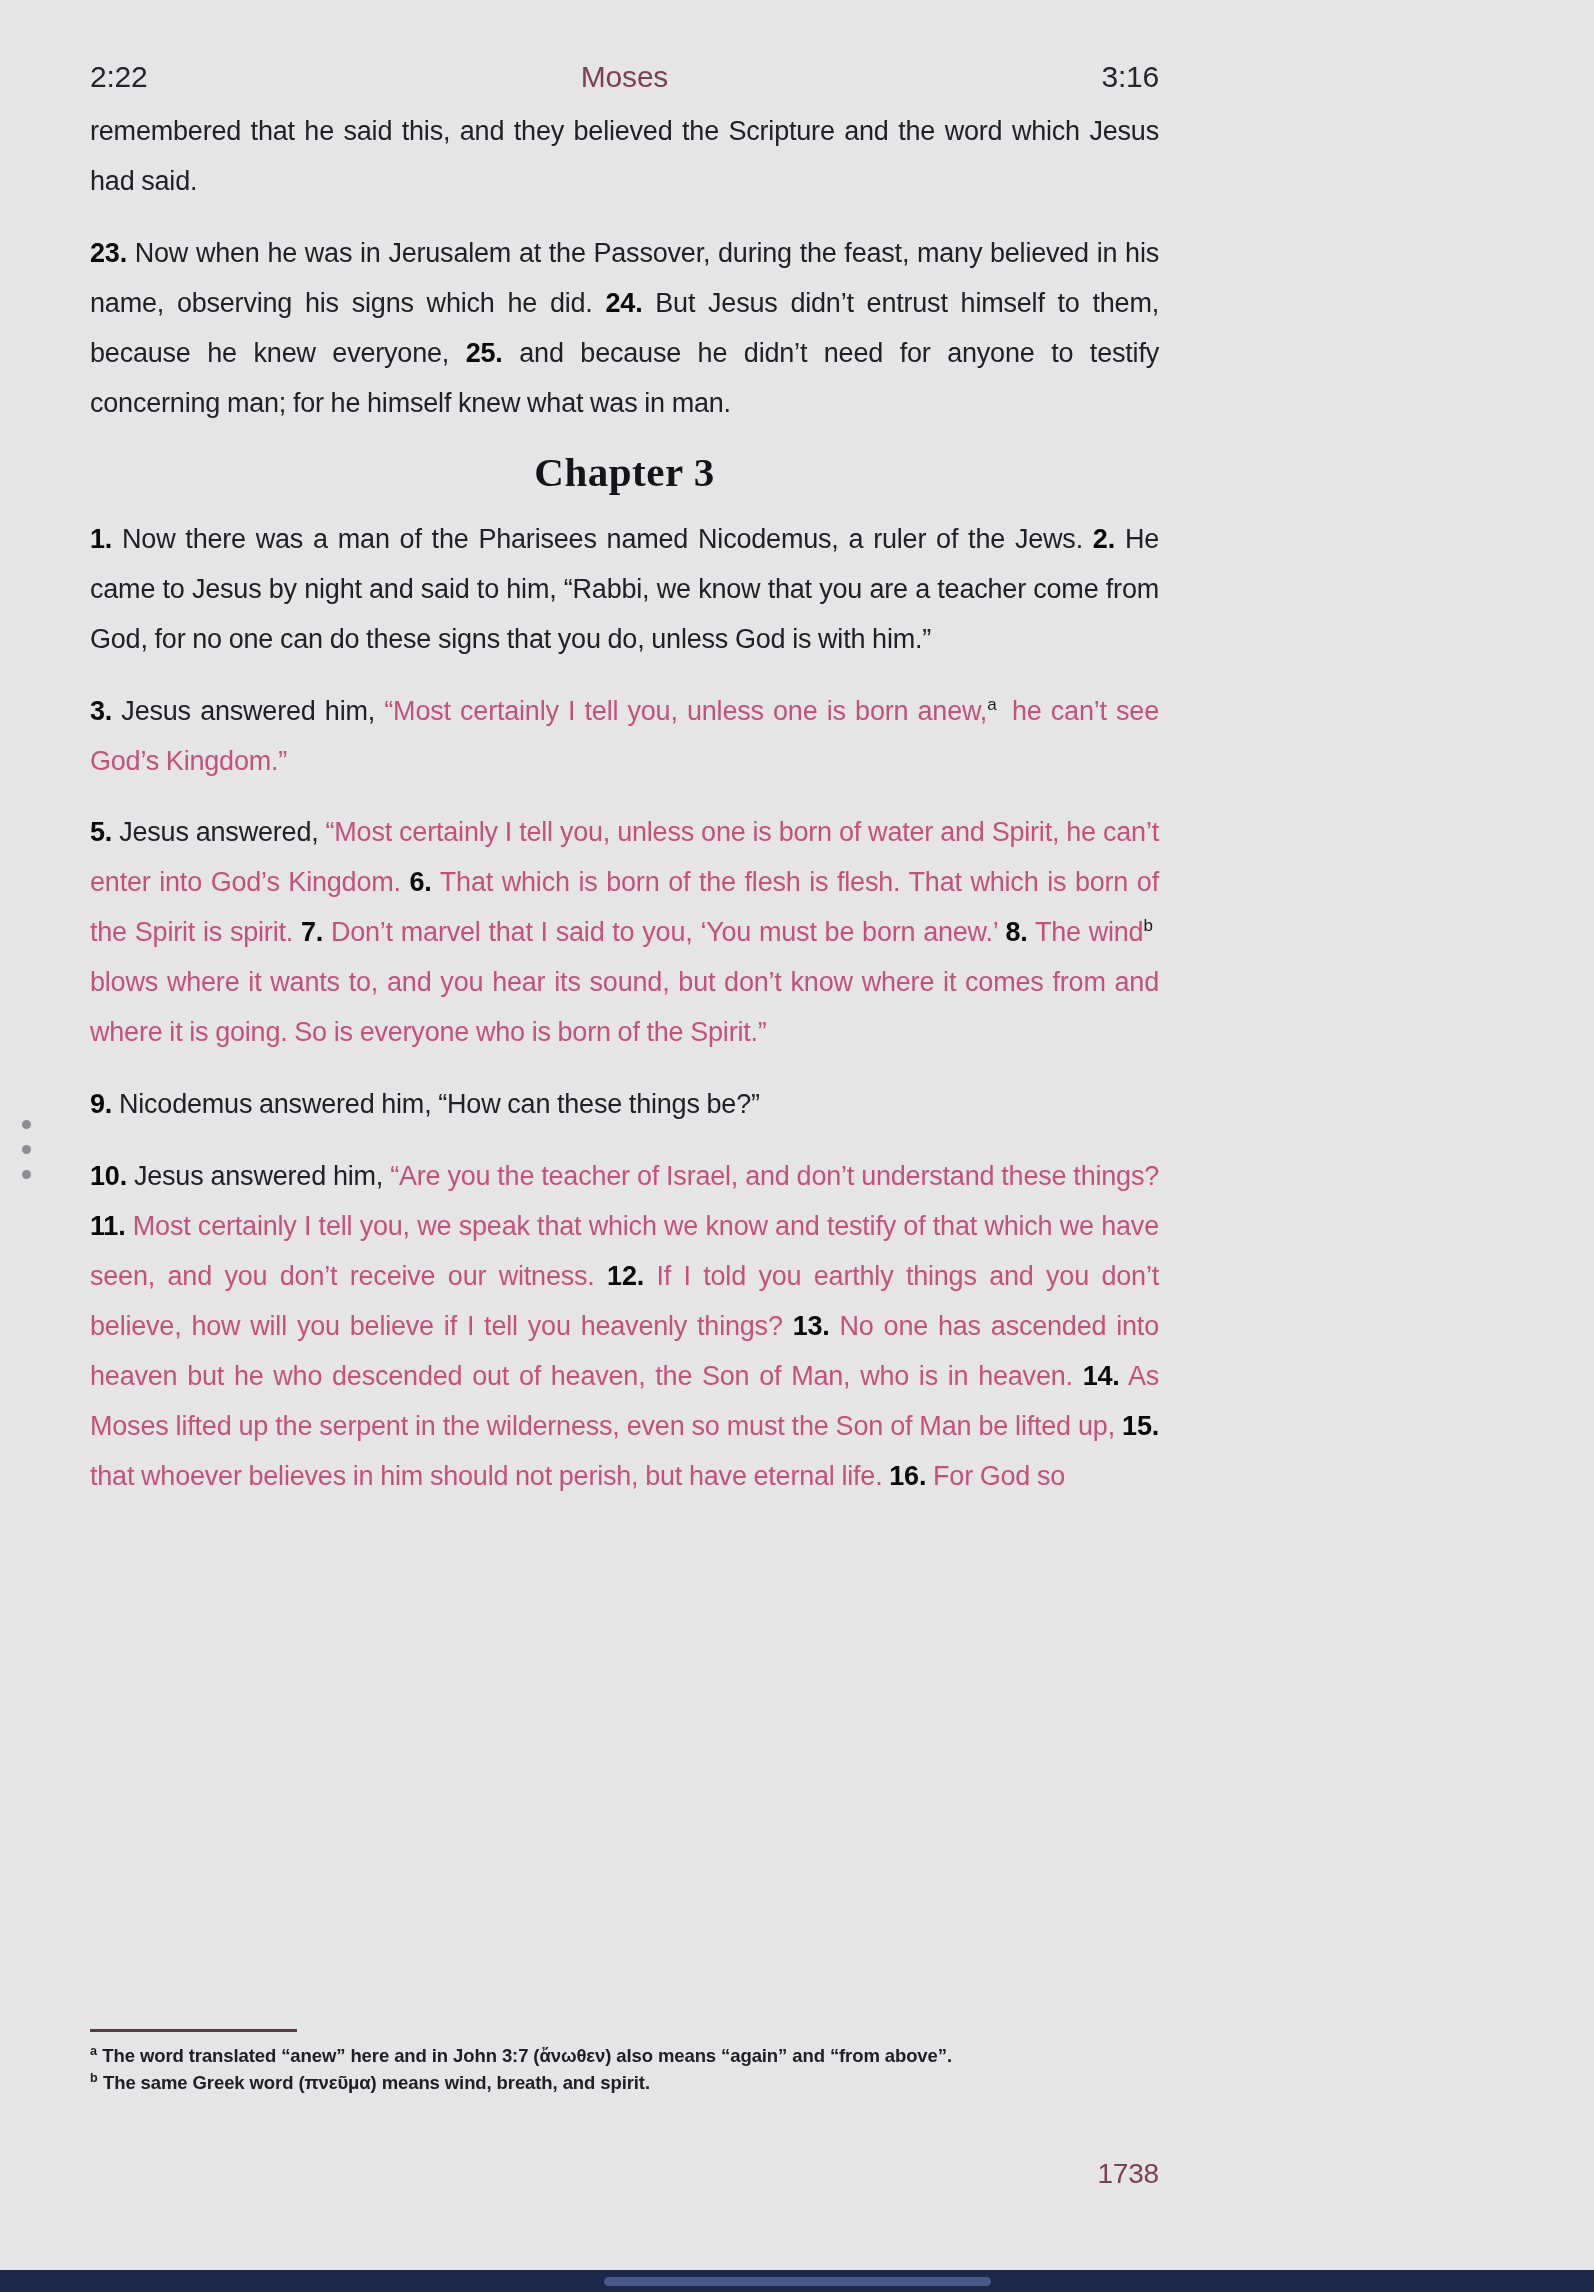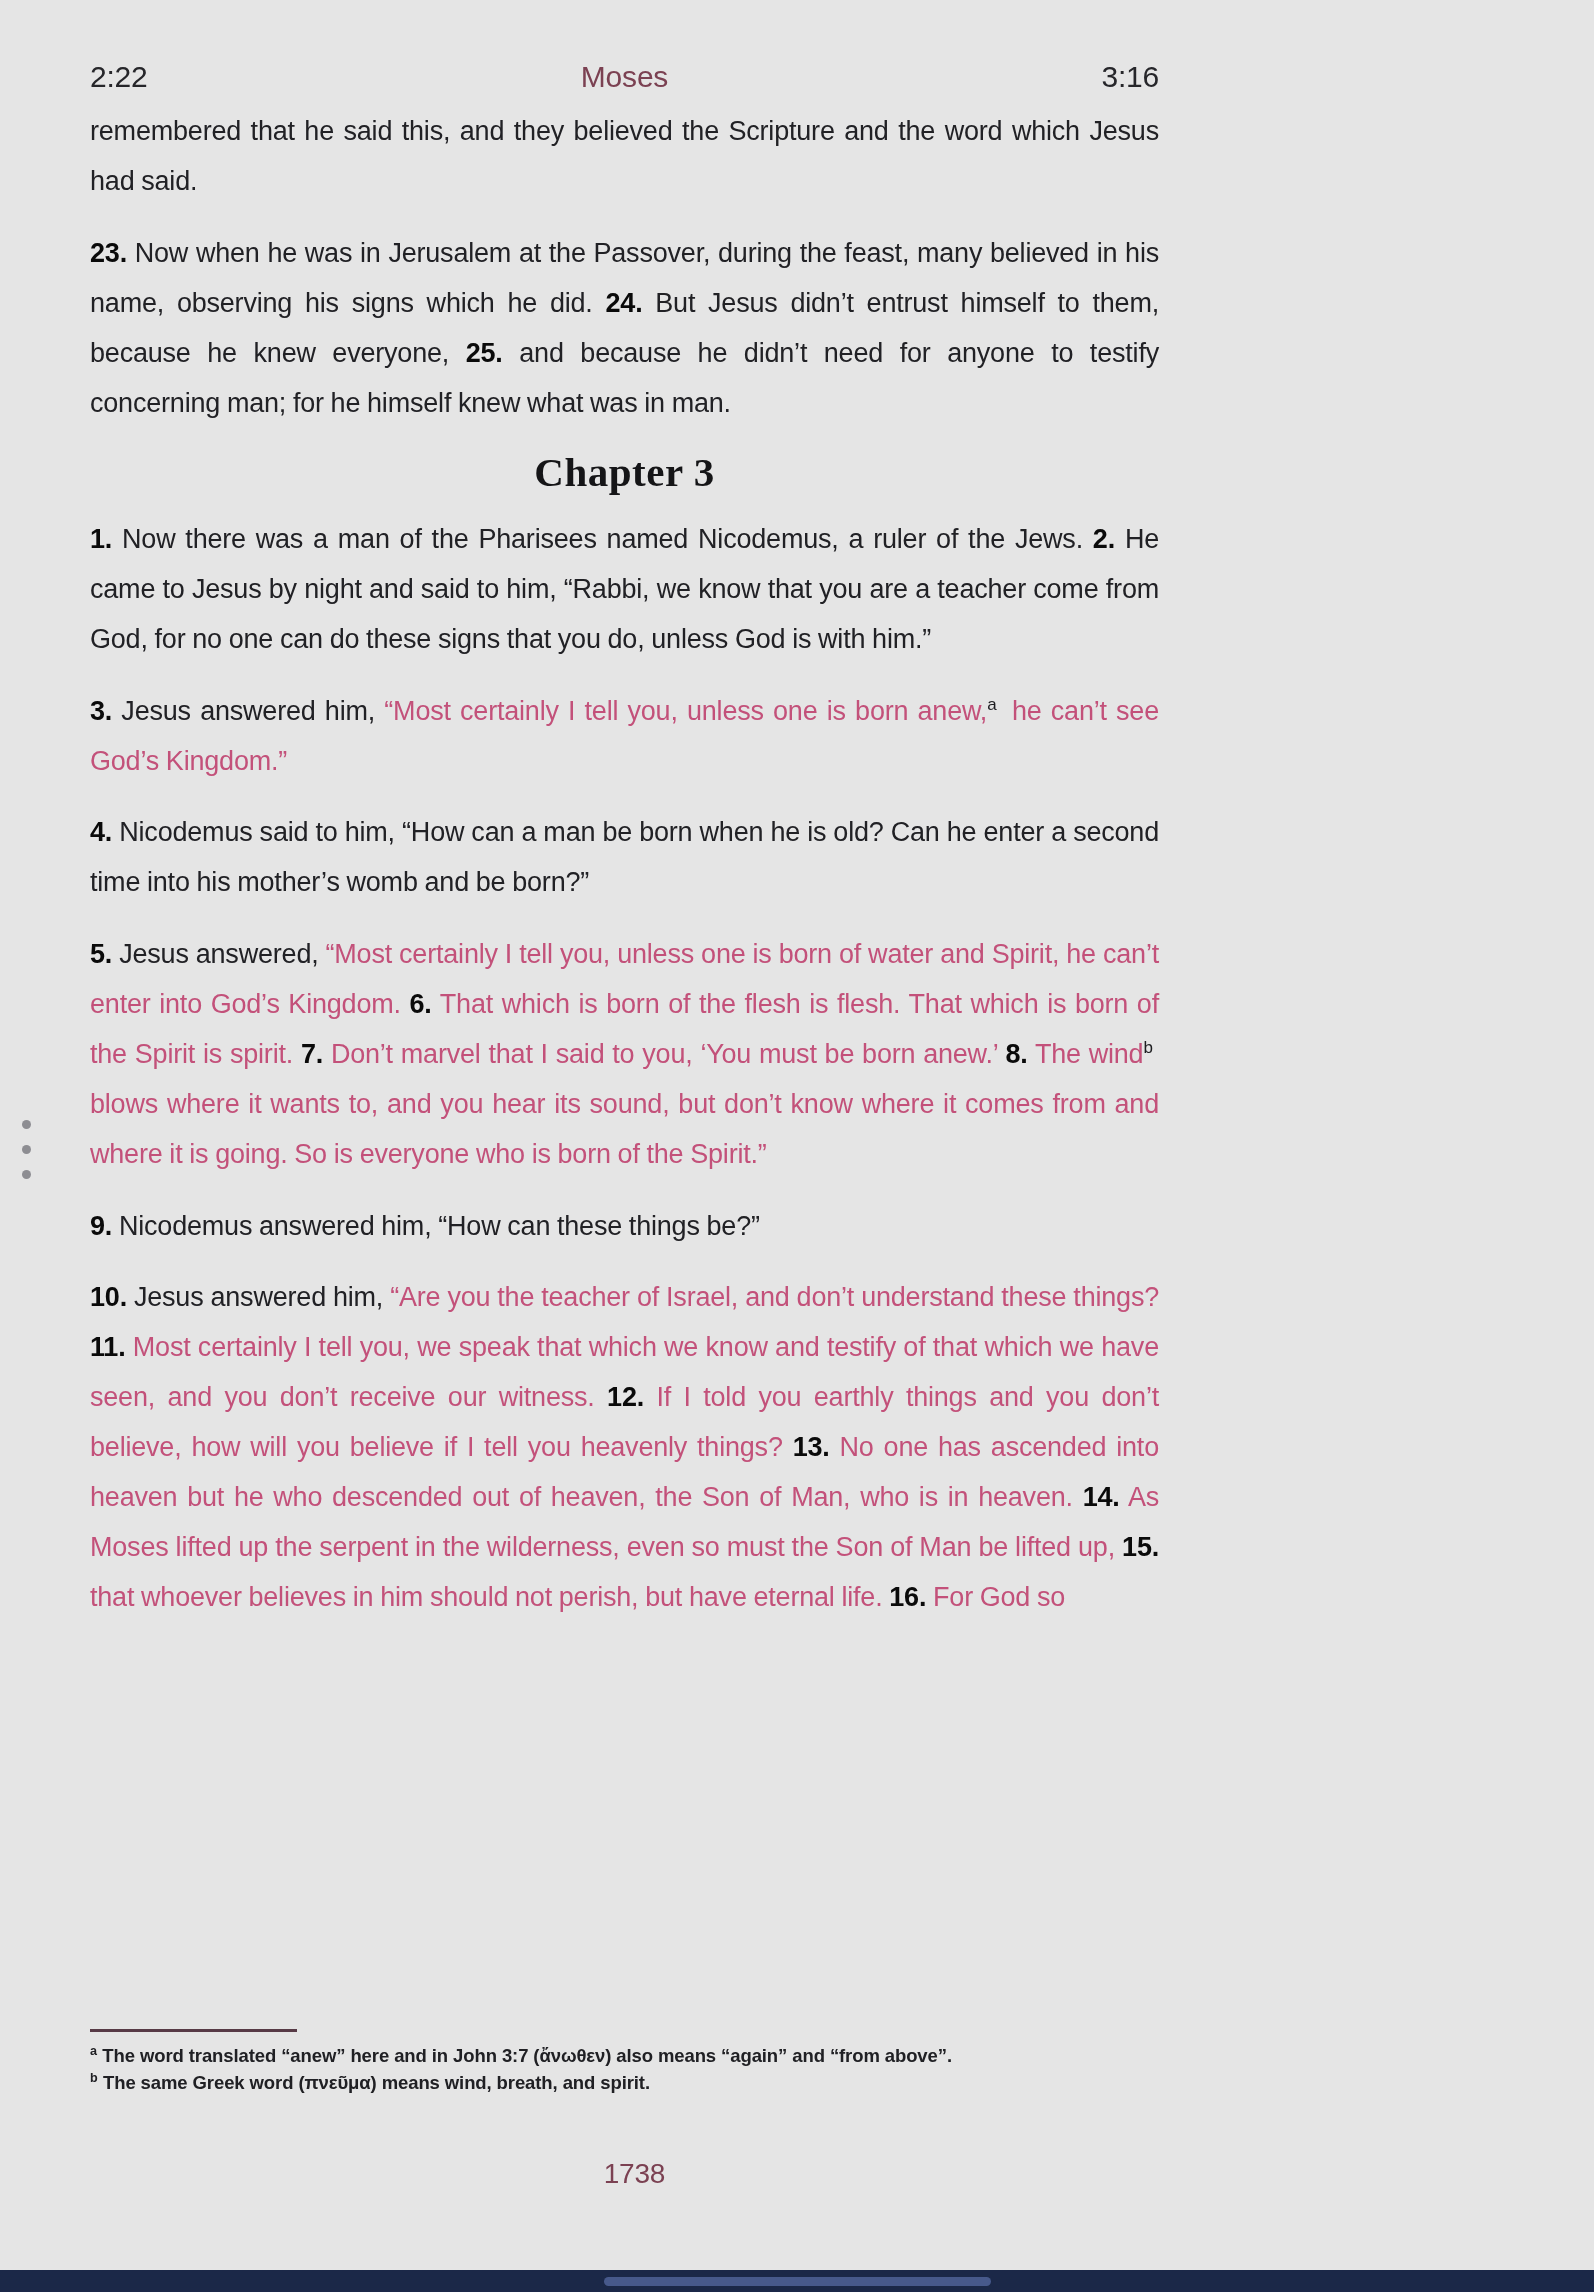--- a/index.html
+++ b/index.html
@@ -68,22 +68,22 @@
   .fn{
     font-size:18.5px;line-height:27px;color:#202024;
     letter-spacing:-0.1px;
     font-weight:bold;
   }
   .fn sup{
     font-size:12.6px;vertical-align:super;line-height:0;
     margin-right:5.4px;color:#202024;
   }
   .page-number{
-    position:absolute;left:100px;top:2158px;width:1069px;
-    text-align:center;font-size:28px;color:var(--maroon);
+    position:absolute;left:90px;top:2158px;width:1069px;
+    text-align:right;font-size:28px;color:var(--maroon);
     letter-spacing:-0.2px;
   }
   .bottom-bar{
     position:absolute;left:0;bottom:0;width:1595px;height:23.4px;
     background:#1b2848;
   }
   .bottom-bar .pill{
     width:387px;height:9px;border-radius:4.5px;
     background:#47598b;margin:7.2px auto 0 auto;
   }
@@ -98,21 +98,20 @@
     <span class="book">Moses</span>
     <span>3:16</span>
   </header>
 
   <main class="text-column">
       <p class="verse"><span class="run-n">remembered that he said this, and they believed the Scripture and the word which Jesus had said.</span></p>
       <p class="verse"><span class="run-v">23.</span><span class="run-n"> Now when he was in Jerusalem at the Passover, during the feast, many believed in his name, observing his signs which he did. </span><span class="run-v">24.</span><span class="run-n"> But Jesus didn’t entrust himself to them, because he knew everyone, </span><span class="run-v">25.</span><span class="run-n"> and because he didn’t need for anyone to testify concerning man; for he himself knew what was in man.</span></p>
       <h2 class="chapter">Chapter 3</h2>
       <p class="verse"><span class="run-v">1.</span><span class="run-n"> Now there was a man of the Pharisees named Nicodemus, a ruler of the Jews. </span><span class="run-v">2.</span><span class="run-n"> He came to Jesus by night and said to him, “Rabbi, we know that you are a teacher come from God, for no one can do these signs that you do, unless God is with him.”</span></p>
       <p class="verse"><span class="run-v">3.</span><span class="run-n"> Jesus answered him, </span><span class="run-j">“Most certainly I tell you, unless one is born anew,</span><span class="run-sup">a</span><span class="run-j"> he can’t see God’s Kingdom.”</span></p>
-      <p class="verse"><span class="run-v">4.</span><span class="run-n"> Nicodemus said to him, “How can a man be born when he is old? Can he enter a second time into his mother’s womb and be born?”</span></p>
       <p class="verse"><span class="run-v">5.</span><span class="run-n"> Jesus answered, </span><span class="run-j">“Most certainly I tell you, unless one is born of water and Spirit, he can’t enter into God’s Kingdom. </span><span class="run-v">6.</span><span class="run-j"> That which is born of the flesh is flesh. That which is born of the Spirit is spirit. </span><span class="run-v">7.</span><span class="run-j"> Don’t marvel that I said to you, ‘You must be born anew.’ </span><span class="run-v">8.</span><span class="run-j"> The wind</span><span class="run-sup">b</span><span class="run-j"> blows where it wants to, and you hear its sound, but don’t know where it comes from and where it is going. So is everyone who is born of the Spirit.”</span></p>
       <p class="verse"><span class="run-v">9.</span><span class="run-n"> Nicodemus answered him, “How can these things be?”</span></p>
       <p class="verse"><span class="run-v">10.</span><span class="run-n"> Jesus answered him, </span><span class="run-j">“Are you the teacher of Israel, and don’t understand these things? </span><span class="run-v">11.</span><span class="run-j"> Most certainly I tell you, we speak that which we know and testify of that which we have seen, and you don’t receive our witness. </span><span class="run-v">12.</span><span class="run-j"> If I told you earthly things and you don’t believe, how will you believe if I tell you heavenly things? </span><span class="run-v">13.</span><span class="run-j"> No one has ascended into heaven but he who descended out of heaven, the Son of Man, who is in heaven. </span><span class="run-v">14.</span><span class="run-j"> As Moses lifted up the serpent in the wilderness, even so must the Son of Man be lifted up, </span><span class="run-v">15.</span><span class="run-j"> that whoever believes in him should not perish, but have eternal life. </span><span class="run-v">16.</span><span class="run-j"> For God so</span></p>
     </main>
 
   <div class="selection-dots">
     <span class="dot"></span>
     <span class="dot"></span>
     <span class="dot"></span>
   </div>

